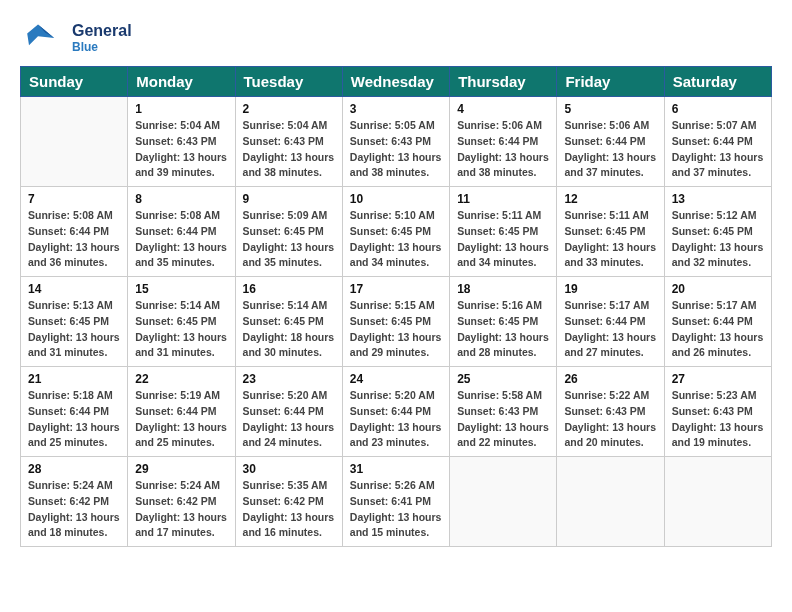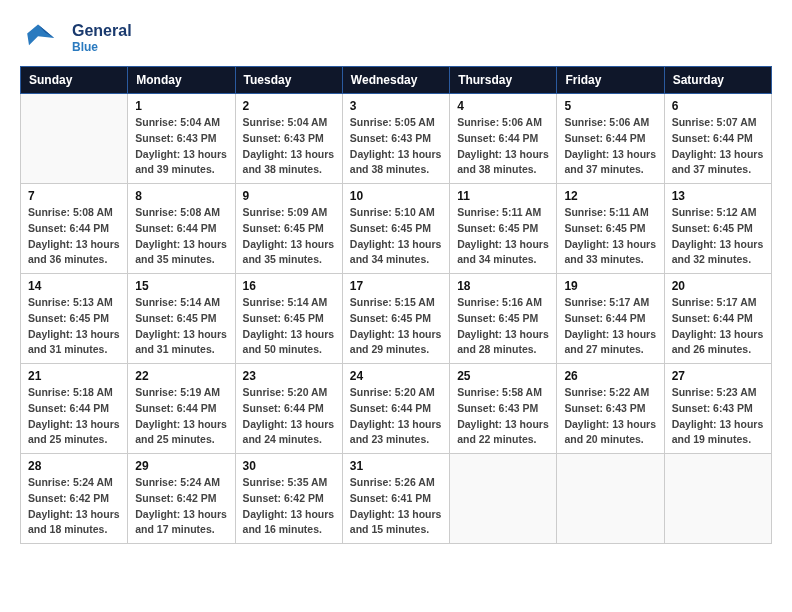--- a/index.html
+++ b/index.html
@@ -37,25 +37,25 @@
       font-size: 15px;
       color: #333;
       font-weight: normal;
     }
     .calendar {
       width: 100%;
       border-collapse: collapse;
       border: 1px solid #ccc;
     }
     .calendar th {
-      background-color: #0f172a;
+      background-color: #0f766e;
       color: #fff;
       text-align: left;
       padding: 6px 8px;
-      font-size: 12px;
+      font-size: 15px;
       border: 1px solid #2a5a9f;
     }
     .calendar td {
       vertical-align: top;
       border: 1px solid #ccc;
       padding: 5px 7px;
       font-size: 10.5px;
       color: #333;
       background: #fff;
       width: calc(100% / 7);
@@ -229,21 +229,21 @@
           <div>Sunrise: 5:14 AM</div>
           <div>Sunset: 6:45 PM</div>
           <div>Daylight: 13 hours and 31 minutes.</div>
         </div>
       </td>
         <td>
         <div class="day-num">16</div>
         <div class="day-info">
           <div>Sunrise: 5:14 AM</div>
           <div>Sunset: 6:45 PM</div>
-          <div>Daylight: 13 hours and 50 minutes.</div>
+          <div>Daylight: 18 hours and 30 minutes.</div>
         </div>
       </td>
         <td>
         <div class="day-num">17</div>
         <div class="day-info">
           <div>Sunrise: 5:15 AM</div>
           <div>Sunset: 6:45 PM</div>
           <div>Daylight: 13 hours and 29 minutes.</div>
         </div>
       </td>

